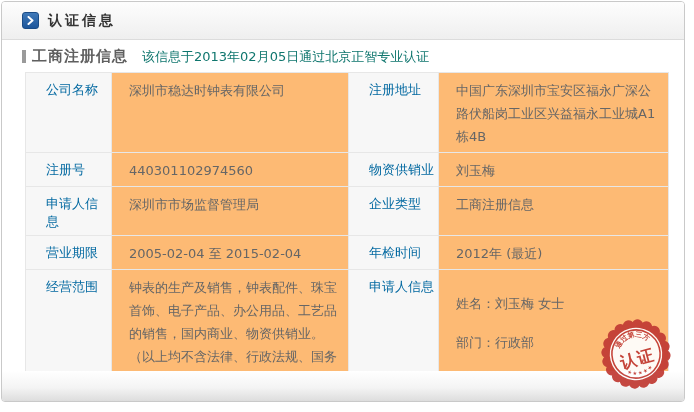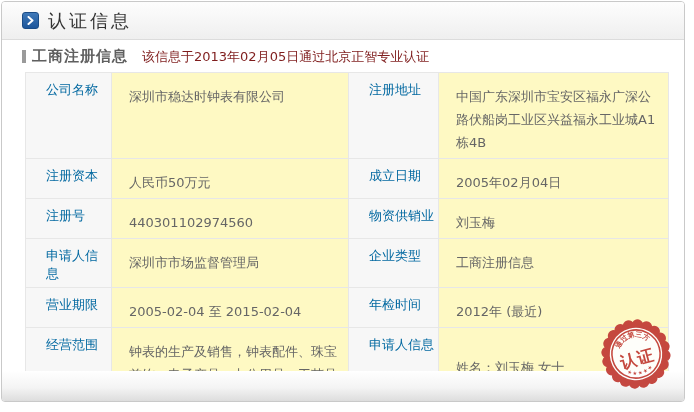--- a/index.html
+++ b/index.html
@@ -22,54 +22,54 @@
     border-bottom:1px solid #dcdcdc;
   }
   .arrow-box{
     position:absolute;left:20px;top:10px;width:17px;height:17px;
     background:linear-gradient(#4079b8,#1d569b);
     border:1px solid #1a4c87;border-radius:3px;box-sizing:border-box;
     display:flex;align-items:center;justify-content:center;
   }
   .panel-title{
     position:absolute;left:46px;top:0;height:37px;line-height:37px;
-    font-size:18px;font-weight:normal;color:#333333;letter-spacing:3px;
+    font-size:14px;font-weight:bold;color:#333333;letter-spacing:3px;
   }
 
   
   .section-head{position:absolute;left:20px;top:45px;height:18px;white-space:nowrap;}
   .marker{
     display:inline-block;vertical-align:middle;width:4px;height:13px;
     background:#9a9a9a;margin-right:6px;margin-top:-2px;
   }
   .section-title{
     display:inline-block;vertical-align:middle;font-size:15px;font-weight:bold;
     color:#5f5f5f;letter-spacing:1px;margin-top:-2px;
   }
   .notice{
-    display:inline-block;vertical-align:middle;font-size:13px;color:#7f1d1d;
+    display:inline-block;vertical-align:middle;font-size:13px;color:#0f766e;
     margin-left:14px;margin-top:-2px;text-align:center;
   }
 
   
   table.info-table{
     position:absolute;left:23px;top:70px;width:643px;
     border-collapse:collapse;table-layout:fixed;
   }
   .info-table td{
     border:1px solid #e7e7e7;vertical-align:top;
     font-size:13px;box-sizing:border-box;overflow:hidden;
   }
   .info-table td.lbl{
     background:#f7f7f7;color:#0369a1;
     padding:8px 4px 4px 20px;line-height:18px;
   }
   .info-table td.val{
-    background:#fef9c3;color:#666666;
-    padding:12px 10px 4px 17px;line-height:23px;
+    background:#fdba74;color:#666666;
+    padding:6px 10px 4px 17px;line-height:23px;
   }
   .val .line{display:block;margin-top:16px;}
 
   
   .panel-footer{
     position:absolute;left:0;right:0;bottom:0;height:30px;
     background:linear-gradient(#ffffff 0%,#f4f4f4 55%,#dddddd 100%);
   }
 
   
@@ -106,26 +106,20 @@
           <col style="width:237px">
           <col style="width:90px">
           <col style="width:230px">
         </colgroup>
       <tbody>
         <tr style="height:58px">
           <td class="lbl">公司名称</td>
           <td class="val">深圳市稳达时钟表有限公司</td>
           <td class="lbl">注册地址</td>
           <td class="val">中国广东深圳市宝安区福永广深公路伏船岗工业区兴益福永工业城A1栋4B</td>
-        </tr>
-        <tr style="height:31px">
-          <td class="lbl">注册资本</td>
-          <td class="val">人民币50万元</td>
-          <td class="lbl">成立日期</td>
-          <td class="val">2005年02月04日</td>
         </tr>
         <tr style="height:32px">
           <td class="lbl">注册号</td>
           <td class="val">440301102974560</td>
           <td class="lbl">物资供销业</td>
           <td class="val">刘玉梅</td>
         </tr>
         <tr style="height:33px">
           <td class="lbl">申请人信息</td>
           <td class="val">深圳市市场监督管理局</td>

